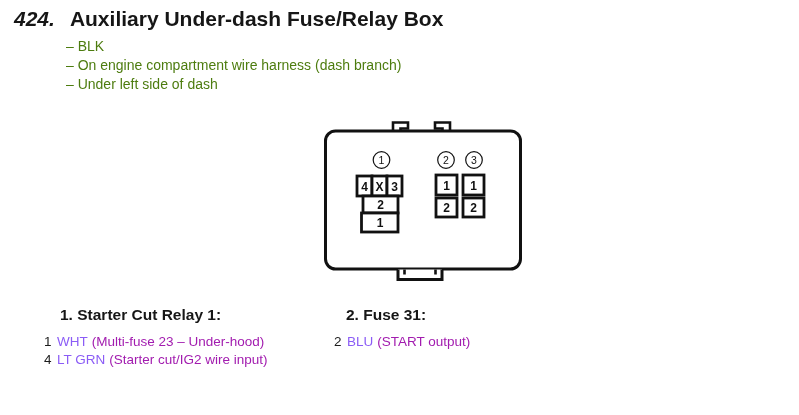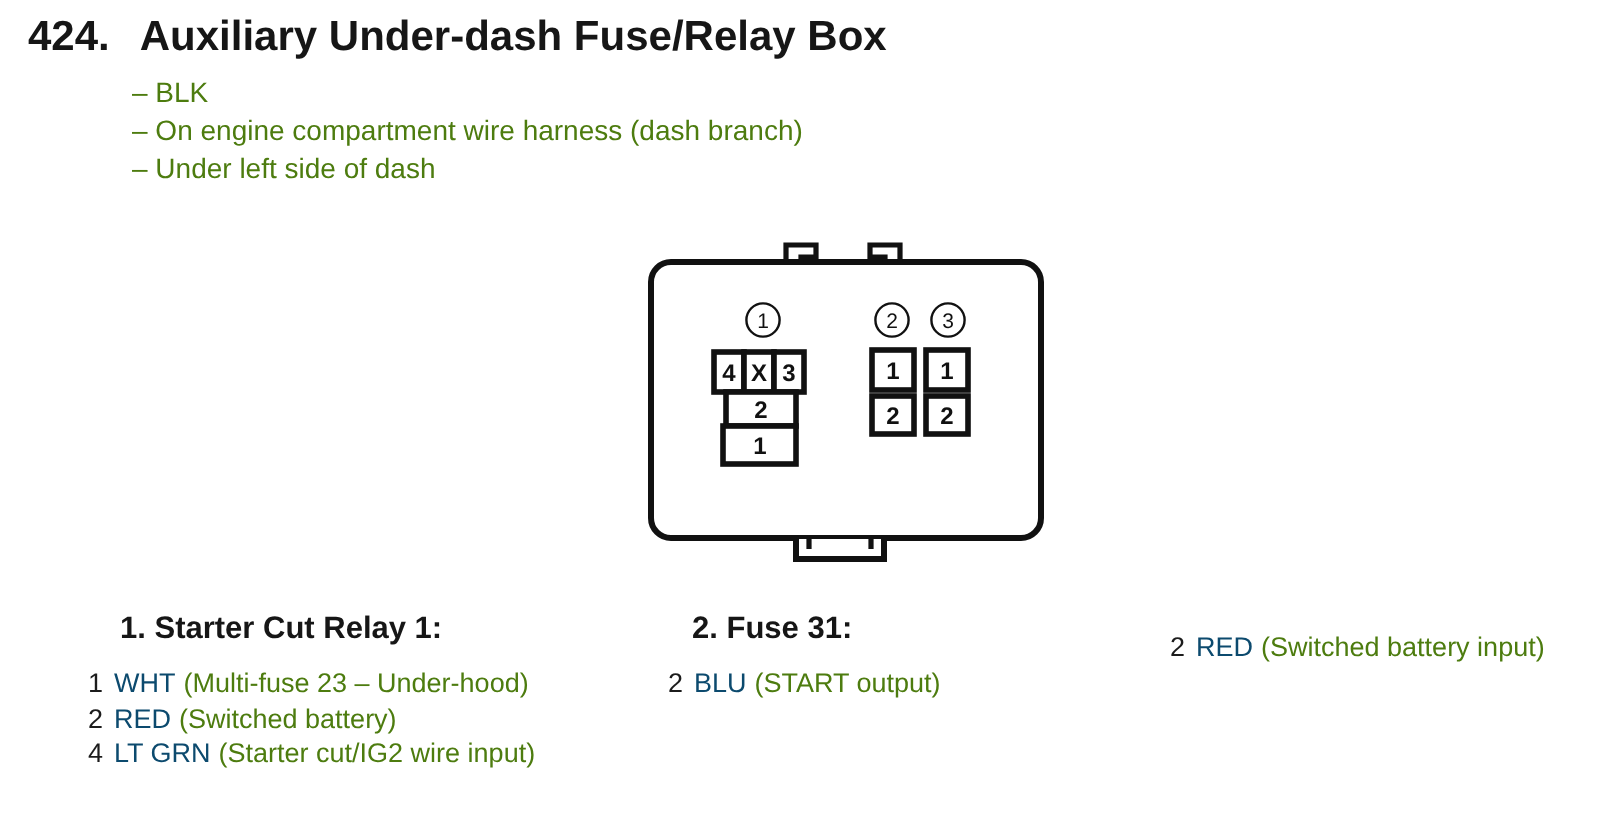--- a/index.html
+++ b/index.html
@@ -6,21 +6,21 @@
   body{
     width:799px;height:415px;position:relative;overflow:hidden;
     background:#ffffff;color:#161616;
     font-family:"Liberation Sans",sans-serif;
     -webkit-font-smoothing:antialiased;
   }
   .title-row{
     position:absolute;left:14px;top:7px;
     font-size:21px;font-weight:bold;white-space:nowrap;
   }
-  .title-num{margin-right:15px;}
+  .title-num{margin-right:15px;font-style:italic;}
   .notes{
     position:absolute;left:66px;top:37px;
     font-size:14px;line-height:19px;color:#4d7c0f;
   }
   .note-line{white-space:nowrap;}
   .diagram-wrap{
     position:absolute;left:320px;top:114px;width:205px;height:172px;
   }
   svg text{
     font-family:"Liberation Sans",sans-serif;
@@ -34,22 +34,22 @@
   .col-3{left:585px;top:306px;}
   .col-title{
     font-size:15.5px;font-weight:bold;line-height:18px;white-space:nowrap;
   }
   .col-1 .col-title{margin-left:16px;}
   .col-2 .col-title{margin-left:12px;}
   .col-3 .col-title{margin-left:12px;}
   .pins{margin-top:9px;}
   .pin-row{line-height:17.5px;white-space:nowrap;}
   .pin-num{display:inline-block;min-width:8px;margin-right:5px;color:#1c1c1c;}
-  .pin-color{margin-right:4px;color:#0c4a6e;}
-  .pin-desc{color:#4d7c0f;}
+  .pin-color{margin-right:4px;color:#8b5cf6;}
+  .pin-desc{color:#a21caf;}
 </style>
 </head>
 <body>
 
 <div class="title-row">
   <span class="title-num">424.</span><span>Auxiliary Under-dash Fuse/Relay Box</span>
 </div>
 
 <div class="notes">
   <div class="note-line">– BLK</div>
@@ -110,36 +110,30 @@
   </svg>
 </div>
 
 <div class="pin-col col-1">
   <div class="col-title">1. Starter Cut Relay 1:</div>
   <div class="pins">
     <div class="pin-row">
       <span class="pin-num">1</span><span class="pin-color">WHT</span><span class="pin-desc">(Multi-fuse 23 – Under-hood)</span>
     </div>
     <div class="pin-row">
-      <span class="pin-num">2</span><span class="pin-color">RED</span><span class="pin-desc">(Switched battery)</span>
-    </div>
-    <div class="pin-row">
       <span class="pin-num">4</span><span class="pin-color">LT GRN</span><span class="pin-desc">(Starter cut/IG2 wire input)</span>
     </div>
   </div>
 </div>
 
 <div class="pin-col col-2">
   <div class="col-title">2. Fuse 31:</div>
   <div class="pins">
     <div class="pin-row">
       <span class="pin-num">2</span><span class="pin-color">BLU</span><span class="pin-desc">(START output)</span>
     </div>
   </div>
 </div>
 
 <div class="pin-col col-3">
   <div class="pins">
-    <div class="pin-row">
-      <span class="pin-num">2</span><span class="pin-color">RED</span><span class="pin-desc">(Switched battery input)</span>
-    </div>
   </div>
 </div>
 
 </body></html>

